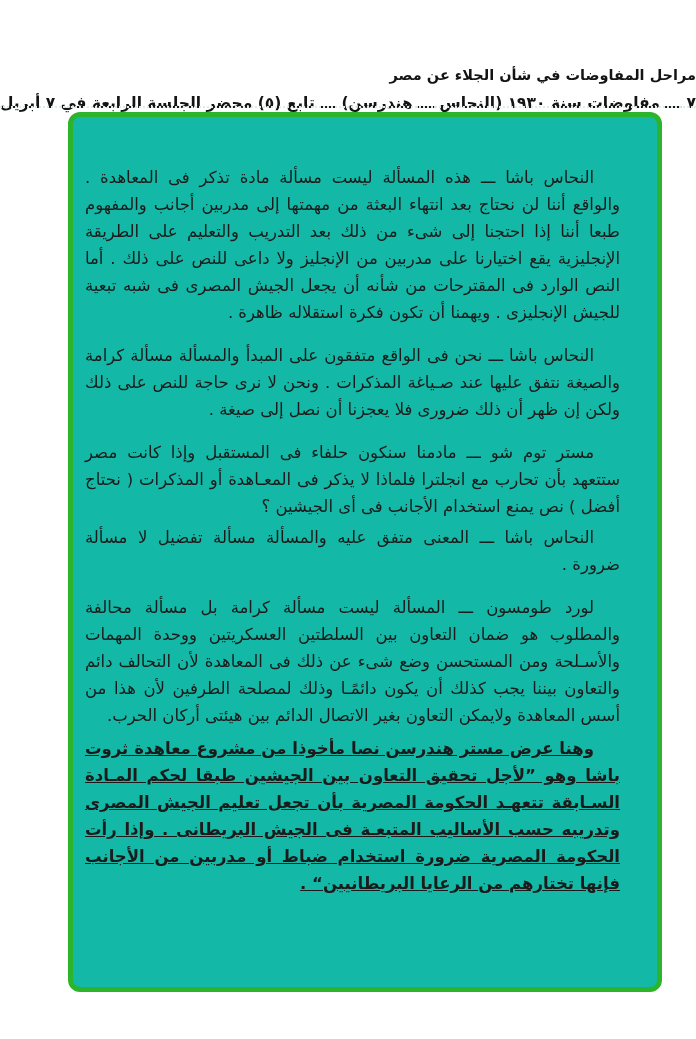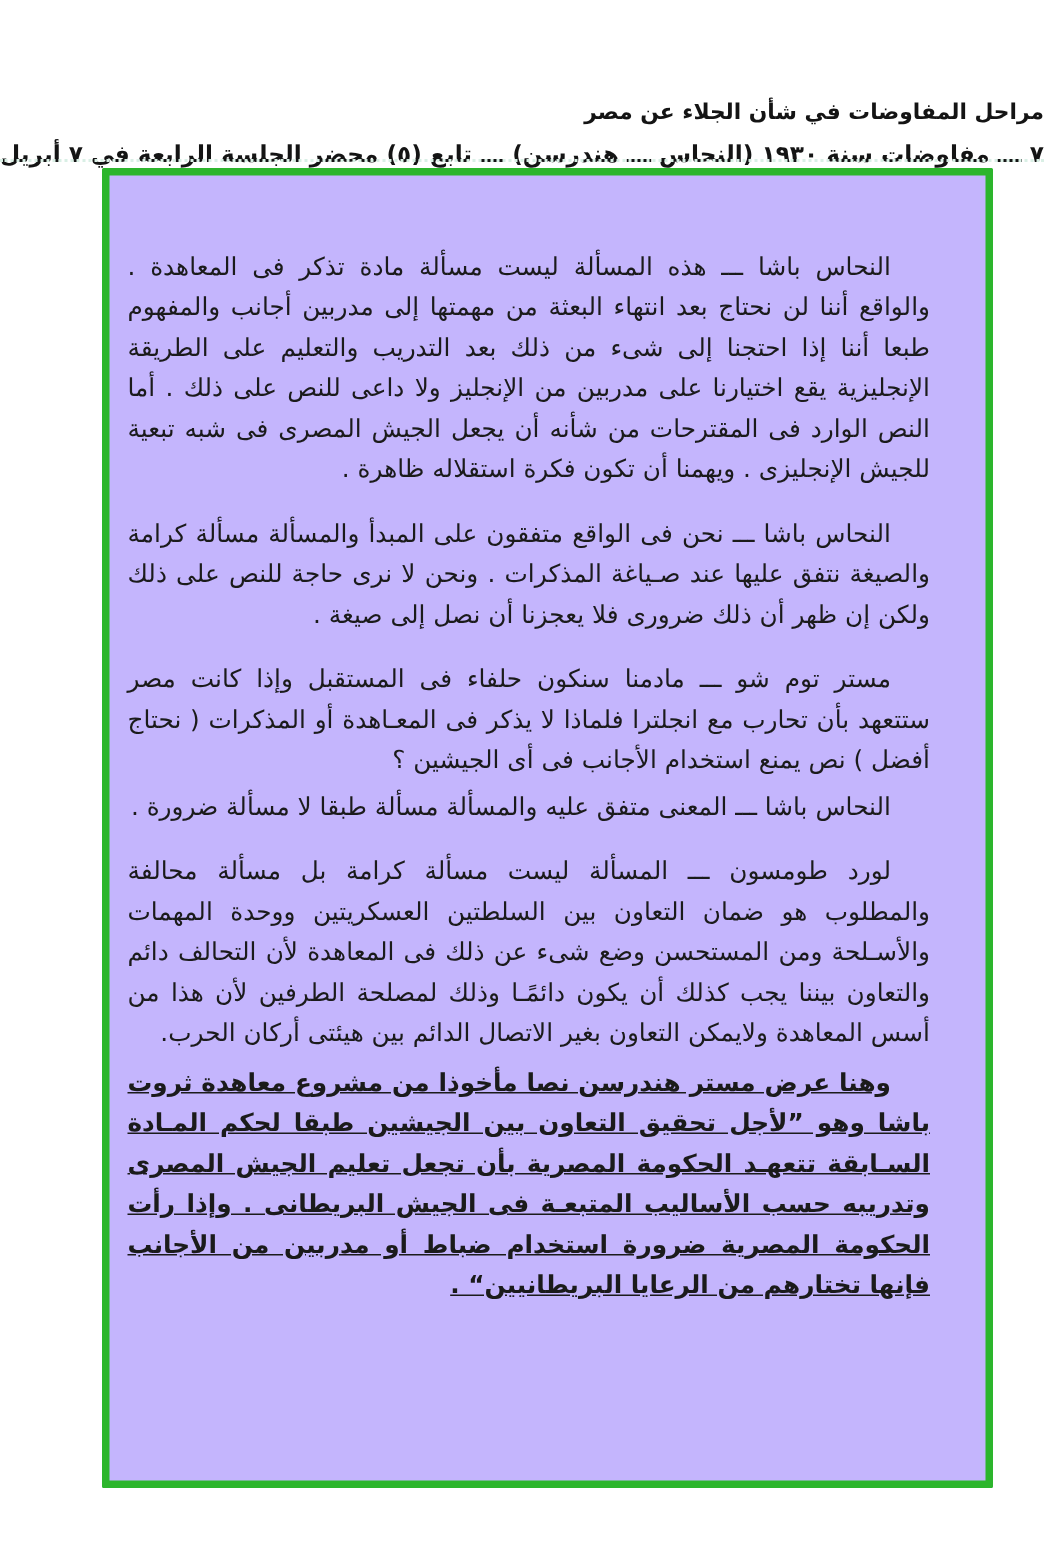--- a/index.html
+++ b/index.html
@@ -46,22 +46,22 @@
     border-top: 2px dotted #d9efe5;
   }
   .doc-frame {
     position: absolute;
     left: 68px;
     top: 112px;
     width: 594px;
     height: 880px;
     box-sizing: border-box;
     border: 5px solid #2cb52c;
-    border-radius: 1px;
-    background: #c4b5fd;
+    border-radius: 12px;
+    background: #14b8a6;
   }
   .doc-body {
     position: absolute;
     top: 47px;
     right: 37px;
     left: 12px;
     direction: rtl;
     text-align: justify;
     text-align-last: right;
     font-size: 16.5px;
@@ -86,19 +86,19 @@
     <div class="subtitle">٧ ـــ مفاوضات سنة ١٩٣٠ (النحاس ـــ هندرسن) ـــ تابع (٥) محضر الجلسة الرابعة في ٧ أبريل ١٩٣٠</div>
   </div>
 
   <div class="header-separator"></div>
 
   <div class="doc-frame">
     <div class="doc-body">
       <p>النحاس باشا ـــ هذه المسألة ليست مسألة مادة تذكر فى المعاهدة . والواقع أننا لن نحتاج بعد انتهاء البعثة من مهمتها إلى مدربين أجانب والمفهوم طبعا أننا إذا احتجنا إلى شىء من ذلك بعد التدريب والتعليم على الطريقة الإنجليزية يقع اختيارنا على مدربين من الإنجليز ولا داعى للنص على ذلك . أما النص الوارد فى المقترحات من شأنه أن يجعل الجيش المصرى فى شبه تبعية للجيش الإنجليزى . ويهمنا أن تكون فكرة استقلاله ظاهرة .</p>
       <p>النحاس باشا ـــ نحن فى الواقع متفقون على المبدأ والمسألة مسألة كرامة والصيغة نتفق عليها عند صـياغة المذكرات . ونحن لا نرى حاجة للنص على ذلك ولكن إن ظهر أن ذلك ضرورى فلا يعجزنا أن نصل إلى صيغة .</p>
       <p class="tight">مستر توم شو ـــ مادمنا سنكون حلفاء فى المستقبل وإذا كانت مصر ستتعهد بأن تحارب مع انجلترا فلماذا لا يذكر فى المعـاهدة أو المذكرات ( نحتاج أفضل ) نص يمنع استخدام الأجانب فى أى الجيشين ؟</p>
-      <p>النحاس باشا ـــ المعنى متفق عليه والمسألة مسألة طبقا لا مسألة ضرورة .</p>
+      <p>النحاس باشا ـــ المعنى متفق عليه والمسألة مسألة تفضيل لا مسألة ضرورة .</p>
       <p class="wide">لورد طومسون ـــ المسألة ليست مسألة كرامة بل مسألة محالفة والمطلوب هو ضمان التعاون بين السلطتين العسكريتين ووحدة المهمات والأسـلحة ومن المستحسن وضع شىء عن ذلك فى المعاهدة لأن التحالف دائم والتعاون بيننا يجب كذلك أن يكون دائمًـا وذلك لمصلحة الطرفين لأن هذا من أسس المعاهدة ولايمكن التعاون بغير الاتصال الدائم بين هيئتى أركان الحرب.</p>
       <p class="bold">وهنا عرض مستر هندرسن نصا مأخوذا من مشروع معاهدة ثروت باشا وهو ”لأجل تحقيق التعاون بين الجيشين طبقا لحكم المـادة السـابقة تتعهـد الحكومة المصرية بأن تجعل تعليم الجيش المصرى وتدريبه حسب الأساليب المتبعـة فى الجيش البريطانى . وإذا رأت الحكومة المصرية ضرورة استخدام ضباط أو مدربين من الأجانب فإنها تختارهم من الرعايا البريطانيين“ .</p>
     </div>
   </div>
 
 </div>
 
 </body></html>

